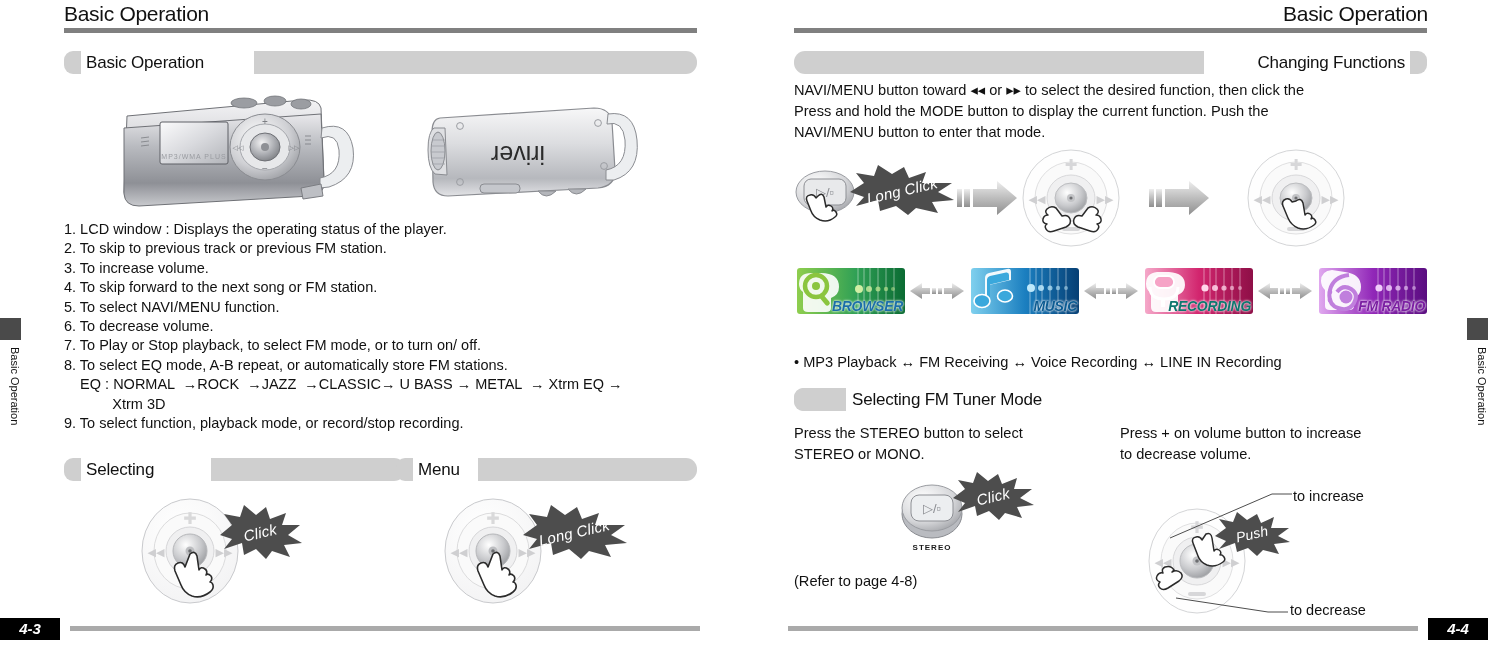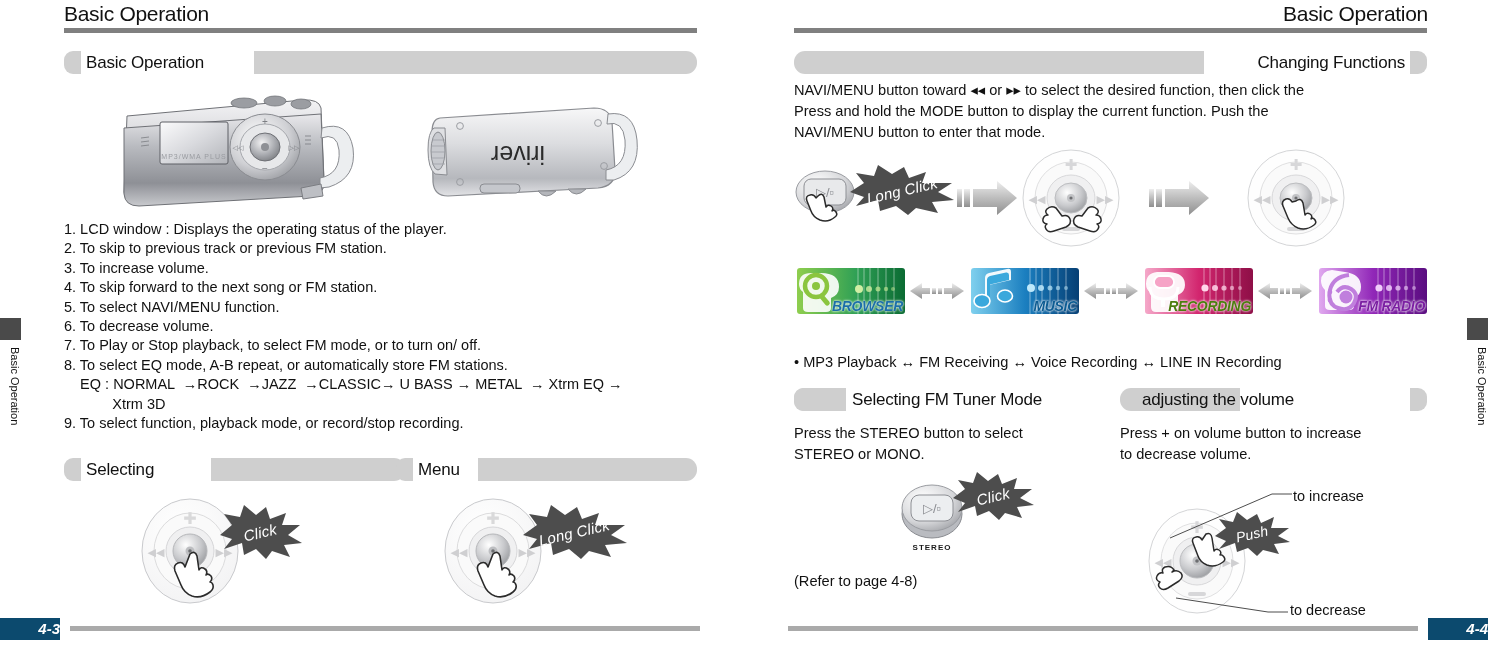--- a/index.html
+++ b/index.html
@@ -58,22 +58,22 @@
     width:21px;font-size:11px;color:#111;white-space:nowrap;
     writing-mode:vertical-rl;text-orientation:mixed;
     padding-top:7px;letter-spacing:0px;
   }
   .st-left{left:0px;top:318px;}
   .st-right{right:0px;top:318px;}
 
   
   .foot{position:absolute;bottom:12px;height:22px;}
   .foot .num{
-    position:absolute;top:0;width:60px;height:22px;background:#0c4a6e;color:#fff;
-    font-size:15px;font-weight:bold;font-style:italic;line-height:22px;text-align:right;
+    position:absolute;top:0;width:60px;height:22px;background:#000000;color:#fff;
+    font-size:15px;font-weight:bold;font-style:italic;line-height:22px;text-align:center;
   }
   .foot .fbar{position:absolute;top:8px;height:5px;background:#aaa;}
   .foot-l{left:0px;width:700px;}
   .foot-l .num{left:0;}
   .foot-l .fbar{left:70px;width:630px;}
   .foot-r{right:0px;width:700px;margin-top:12px;}
   .foot-r .num{right:0;}
   .foot-r .fbar{left:0px;width:630px;}
 
   
@@ -525,21 +525,21 @@
           <circle cx="87" cy="20" r="2.2" fill="#ffd7ea" opacity=".6"></circle>
          <circle cx="95" cy="20" r="2" fill="#ffd7ea" opacity=".5"></circle>
         </g>
       <g>
         <path d="M24 4 q16 1 16 13 q0 7 -7 10 l0 12 q0 5 -5 5 l-17 0 q-5 0 -5 -5 l0 -14 q-5 -3 -5 -9 q0 -11 11 -12 z" fill="#ffffff" opacity=".92"></path>
         <rect x="9" y="8" width="20" height="12" rx="6" fill="#f6a3c6" stroke="#ffffff" stroke-width="1.8"></rect>
         <path d="M5 19 q0 12 14 12 q14 0 14 -12" fill="none" stroke="#ffffff" stroke-width="3"></path>
         <rect x="16" y="30" width="4" height="9" fill="#ffffff"></rect>
       </g>
     </svg>
-    <span class="cap2" style="color:#4d7c0f;">RECORDING</span>
+    <span class="cap2" style="color:#0f766e;">RECORDING</span>
   </div>
 
   <div class="dblarrow" style="left:514px;top:280px;width:54px;height:22px;">
     <svg width="54" height="22" viewBox="0 0 54 22">
       <path d="M0 11 L12 3 L12 8 L20 8 L20 14 L12 14 L12 19 Z" fill="url(#da)"></path>
       <rect x="22" y="8" width="4" height="6" fill="url(#da)"></rect>
         <rect x="28" y="8" width="4" height="6" fill="url(#da)"></rect>
       <path d="M54 11 L42 3 L42 8 L34 8 L34 14 L42 14 L42 19 Z" fill="url(#da)"></path>
     </svg>
   </div>
@@ -581,25 +581,20 @@
   </div>
 
   <div class="bulletline" style="left:50px;top:354px;">• MP3 Playback  ↔ FM Receiving  ↔ Voice Recording  ↔ LINE IN Recording</div>
 
   <div class="pill lft" style="left:50px;top:388px;width:301px;">
     <span class="cap"></span>
     <span class="bar" style="left:0;width:52px;border-radius:11px 0 0 11px;"></span>
     <span class="lbl" style="left:58px;">Selecting FM Tuner Mode</span>
   </div>
 
-  <div class="pill lft" style="left:376px;top:388px;width:307px;">
-    <span class="cap" style="left:auto;right:0;border-radius:0 9px 9px 0;"></span>
-    <span class="bar" style="left:0;width:120px;border-radius:11px 0 0 11px;"></span>
-    <span class="lbl" style="right:22px;">adjusting the volume</span>
-  </div>
 
   <div class="para" style="left:50px;top:423px;width:300px;">
     <div class="ln">Press the STEREO button to select</div>
     <div class="ln">STEREO or MONO.</div>
   </div>
 
   <div class="device" style="left:155px;top:478px;width:70px;height:80px;">
     <svg width="70" height="80" viewBox="0 0 70 80">
       <ellipse cx="33" cy="36" rx="30" ry="24" fill="#b9bbc0" stroke="#8a8c91"></ellipse>
       <ellipse cx="33" cy="30" rx="30" ry="23" fill="url(#mb)" stroke="#9a9ca1"></ellipse>

